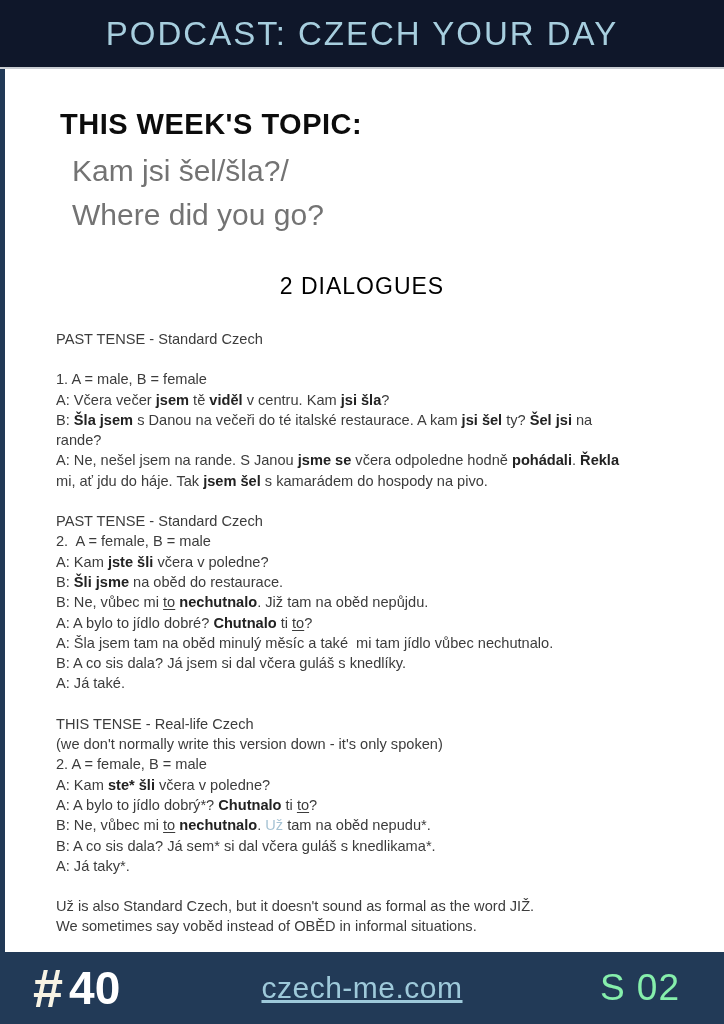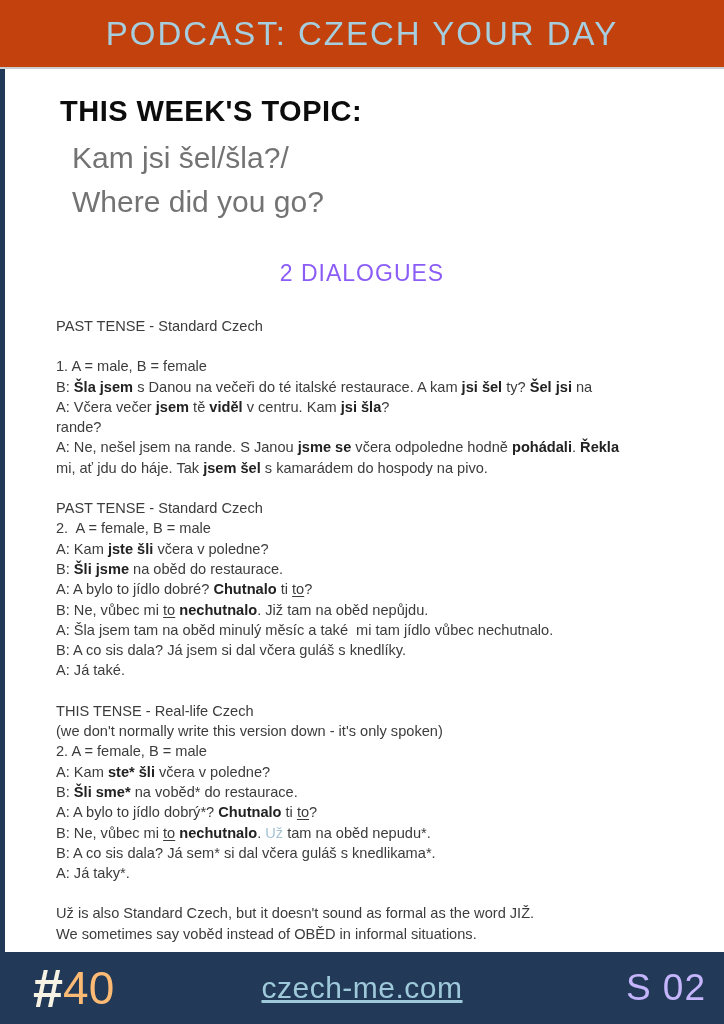--- a/index.html
+++ b/index.html
@@ -17,21 +17,21 @@
     position: absolute;
     left: 0; top: 0; bottom: 0;
     width: 5px;
     background: #213956;
     z-index: 5;
   }
   .banner {
     position: absolute;
     top: 0; left: 0; right: 0;
     height: 69px;
-    background: #c2410c;
+    background: #0f172a;
     border-bottom: 2px solid #c9cdd2;
     display: flex;
     align-items: center;
     justify-content: center;
     z-index: 10;
   }
   .banner-title {
     color: #a7cede;
     font-size: 33px;
     font-weight: 400;
@@ -42,34 +42,35 @@
     top: 71px;
     left: 0; right: 0;
     padding: 24px 28px 0 56px;
   }
   .topic-label {
     font-size: 29px;
     font-weight: 700;
     color: #0c0c0c;
     letter-spacing: 0.5px;
     margin-left: 4px;
+    margin-top: 13px;
   }
   .topic-line {
     font-size: 30px;
     font-weight: 400;
     color: #737373;
     line-height: 44px;
     margin-left: 16px;
   }
   .topic-line.first { margin-top: 8px; }
   .dialogues-heading {
     text-align: center;
     font-size: 23px;
     font-weight: 400;
-    color: #8b5cf6;
+    color: #000000;
     letter-spacing: 1px;
     margin: 36px 28px 0 0;
   }
   .dialogue-text {
     margin-top: 29px;
     font-size: 14.6px;
     line-height: 20.3px;
     color: #3c3c3c;
   }
   .section { margin-bottom: 20px; }
@@ -90,44 +91,45 @@
     display: flex;
     align-items: center;
   }
   .hash-icon {
     color: #f7f3e4;
     font-size: 54px;
     font-weight: 700;
     line-height: 72px;
   }
   .issue-number {
-    color: #fdba74;
+    color: #ffffff;
     font-size: 46px;
-    font-weight: 400;
+    font-weight: 700;
+    margin-left: 6px;
     line-height: 72px;
   }
   .footer-site {
     position: absolute;
     left: 0; right: 0; top: 0; bottom: 0;
     display: flex;
     align-items: center;
     justify-content: center;
     color: #9ec9da;
     font-size: 30px;
     font-weight: 400;
     letter-spacing: 0.5px;
     pointer-events: none;
     text-decoration: underline;
   }
   .footer-series {
     position: absolute;
-    right: 18px; top: 0; bottom: 0;
+    right: 44px; top: 0; bottom: 0;
     display: flex;
     align-items: center;
-    color: #c4b5fd;
+    color: #86efac;
     font-size: 37px;
     font-weight: 300;
     letter-spacing: 1px;
   }
 </style>
 </head>
 <body>
 
 <div class="left-strip"></div>
 
@@ -141,43 +143,42 @@
   <div class="topic-line">Where did you go?</div>
 
   <h2 class="dialogues-heading">2 DIALOGUES</h2>
 
   <div class="dialogue-text">
       <div class="section">
         <div class="line"><span>PAST TENSE - Standard Czech</span></div>
       </div>
       <div class="section">
         <div class="line"><span>1. A = male, B = female</span></div>
+        <div class="line"><span>A: Včera večer </span><span class="b">jsem</span><span> tě </span><span class="b">viděl</span><span> v centru. Kam </span><span class="b">jsi šla</span><span>?</span></div>
         <div class="line"><span>B: </span><span class="b">Šla jsem</span><span> s Danou na večeři do té italské restaurace. A kam </span><span class="b">jsi šel</span><span> ty? </span><span class="b">Šel jsi</span><span> na</span></div>
-        <div class="line"><span>A: Včera večer </span><span class="b">jsem</span><span> tě </span><span class="b">viděl</span><span> v centru. Kam </span><span class="b">jsi šla</span><span>?</span></div>
         <div class="line"><span>rande?</span></div>
         <div class="line"><span>A: Ne, nešel jsem na rande. S Janou </span><span class="b">jsme se</span><span> včera odpoledne hodně </span><span class="b">pohádali</span><span>. </span><span class="b">Řekla</span></div>
         <div class="line"><span>mi, ať jdu do háje. Tak </span><span class="b">jsem šel</span><span> s kamarádem do hospody na pivo.</span></div>
       </div>
       <div class="section">
         <div class="line"><span>PAST TENSE - Standard Czech</span></div>
         <div class="line"><span>2.  A = female, B = male</span></div>
         <div class="line"><span>A: Kam </span><span class="b">jste šli</span><span> včera v poledne?</span></div>
         <div class="line"><span>B: </span><span class="b">Šli jsme</span><span> na oběd do restaurace.</span></div>
+        <div class="line"><span>B: Ne, vůbec mi </span><span class="u">to</span><span> </span><span class="b">nechutnalo</span><span>. Již tam na oběd nepůjdu.</span></div>
         <div class="line"><span>A: A bylo to jídlo dobré? </span><span class="b">Chutnalo</span><span> ti </span><span class="u">to</span><span>?</span></div>
-        <div class="line"><span>B: Ne, vůbec mi </span><span class="u">to</span><span> </span><span class="b">nechutnalo</span><span>. Již tam na oběd nepůjdu.</span></div>
         <div class="line"><span>A: Šla jsem tam na oběd minulý měsíc a také  mi tam jídlo vůbec nechutnalo.</span></div>
         <div class="line"><span>B: A co sis dala? Já jsem si dal včera guláš s knedlíky.</span></div>
         <div class="line"><span>A: Já také.</span></div>
       </div>
       <div class="section">
         <div class="line"><span>THIS TENSE - Real-life Czech</span></div>
         <div class="line"><span>(we don't normally write this version down - it's only spoken)</span></div>
         <div class="line"><span>2. A = female, B = male</span></div>
         <div class="line"><span>A: Kam </span><span class="b">ste* šli</span><span> včera v poledne?</span></div>
-        <div class="line"><span>B: </span><span class="b">Šli sme*</span><span> na voběd* do restaurace.</span></div>
         <div class="line"><span>A: A bylo to jídlo dobrý*? </span><span class="b">Chutnalo</span><span> ti </span><span class="u">to</span><span>?</span></div>
         <div class="line"><span>B: Ne, vůbec mi </span><span class="u">to</span><span> </span><span class="b">nechutnalo</span><span>. </span><span class="hl">Už</span><span> tam na oběd nepudu*.</span></div>
         <div class="line"><span>B: A co sis dala? Já sem* si dal včera guláš s knedlikama*.</span></div>
         <div class="line"><span>A: Já taky*.</span></div>
       </div>
       <div class="section">
         <div class="line"><span>Už is also Standard Czech, but it doesn't sound as formal as the word JIŽ.</span></div>
         <div class="line"><span>We sometimes say voběd instead of OBĚD in informal situations.</span></div>
       </div>
     </div>

